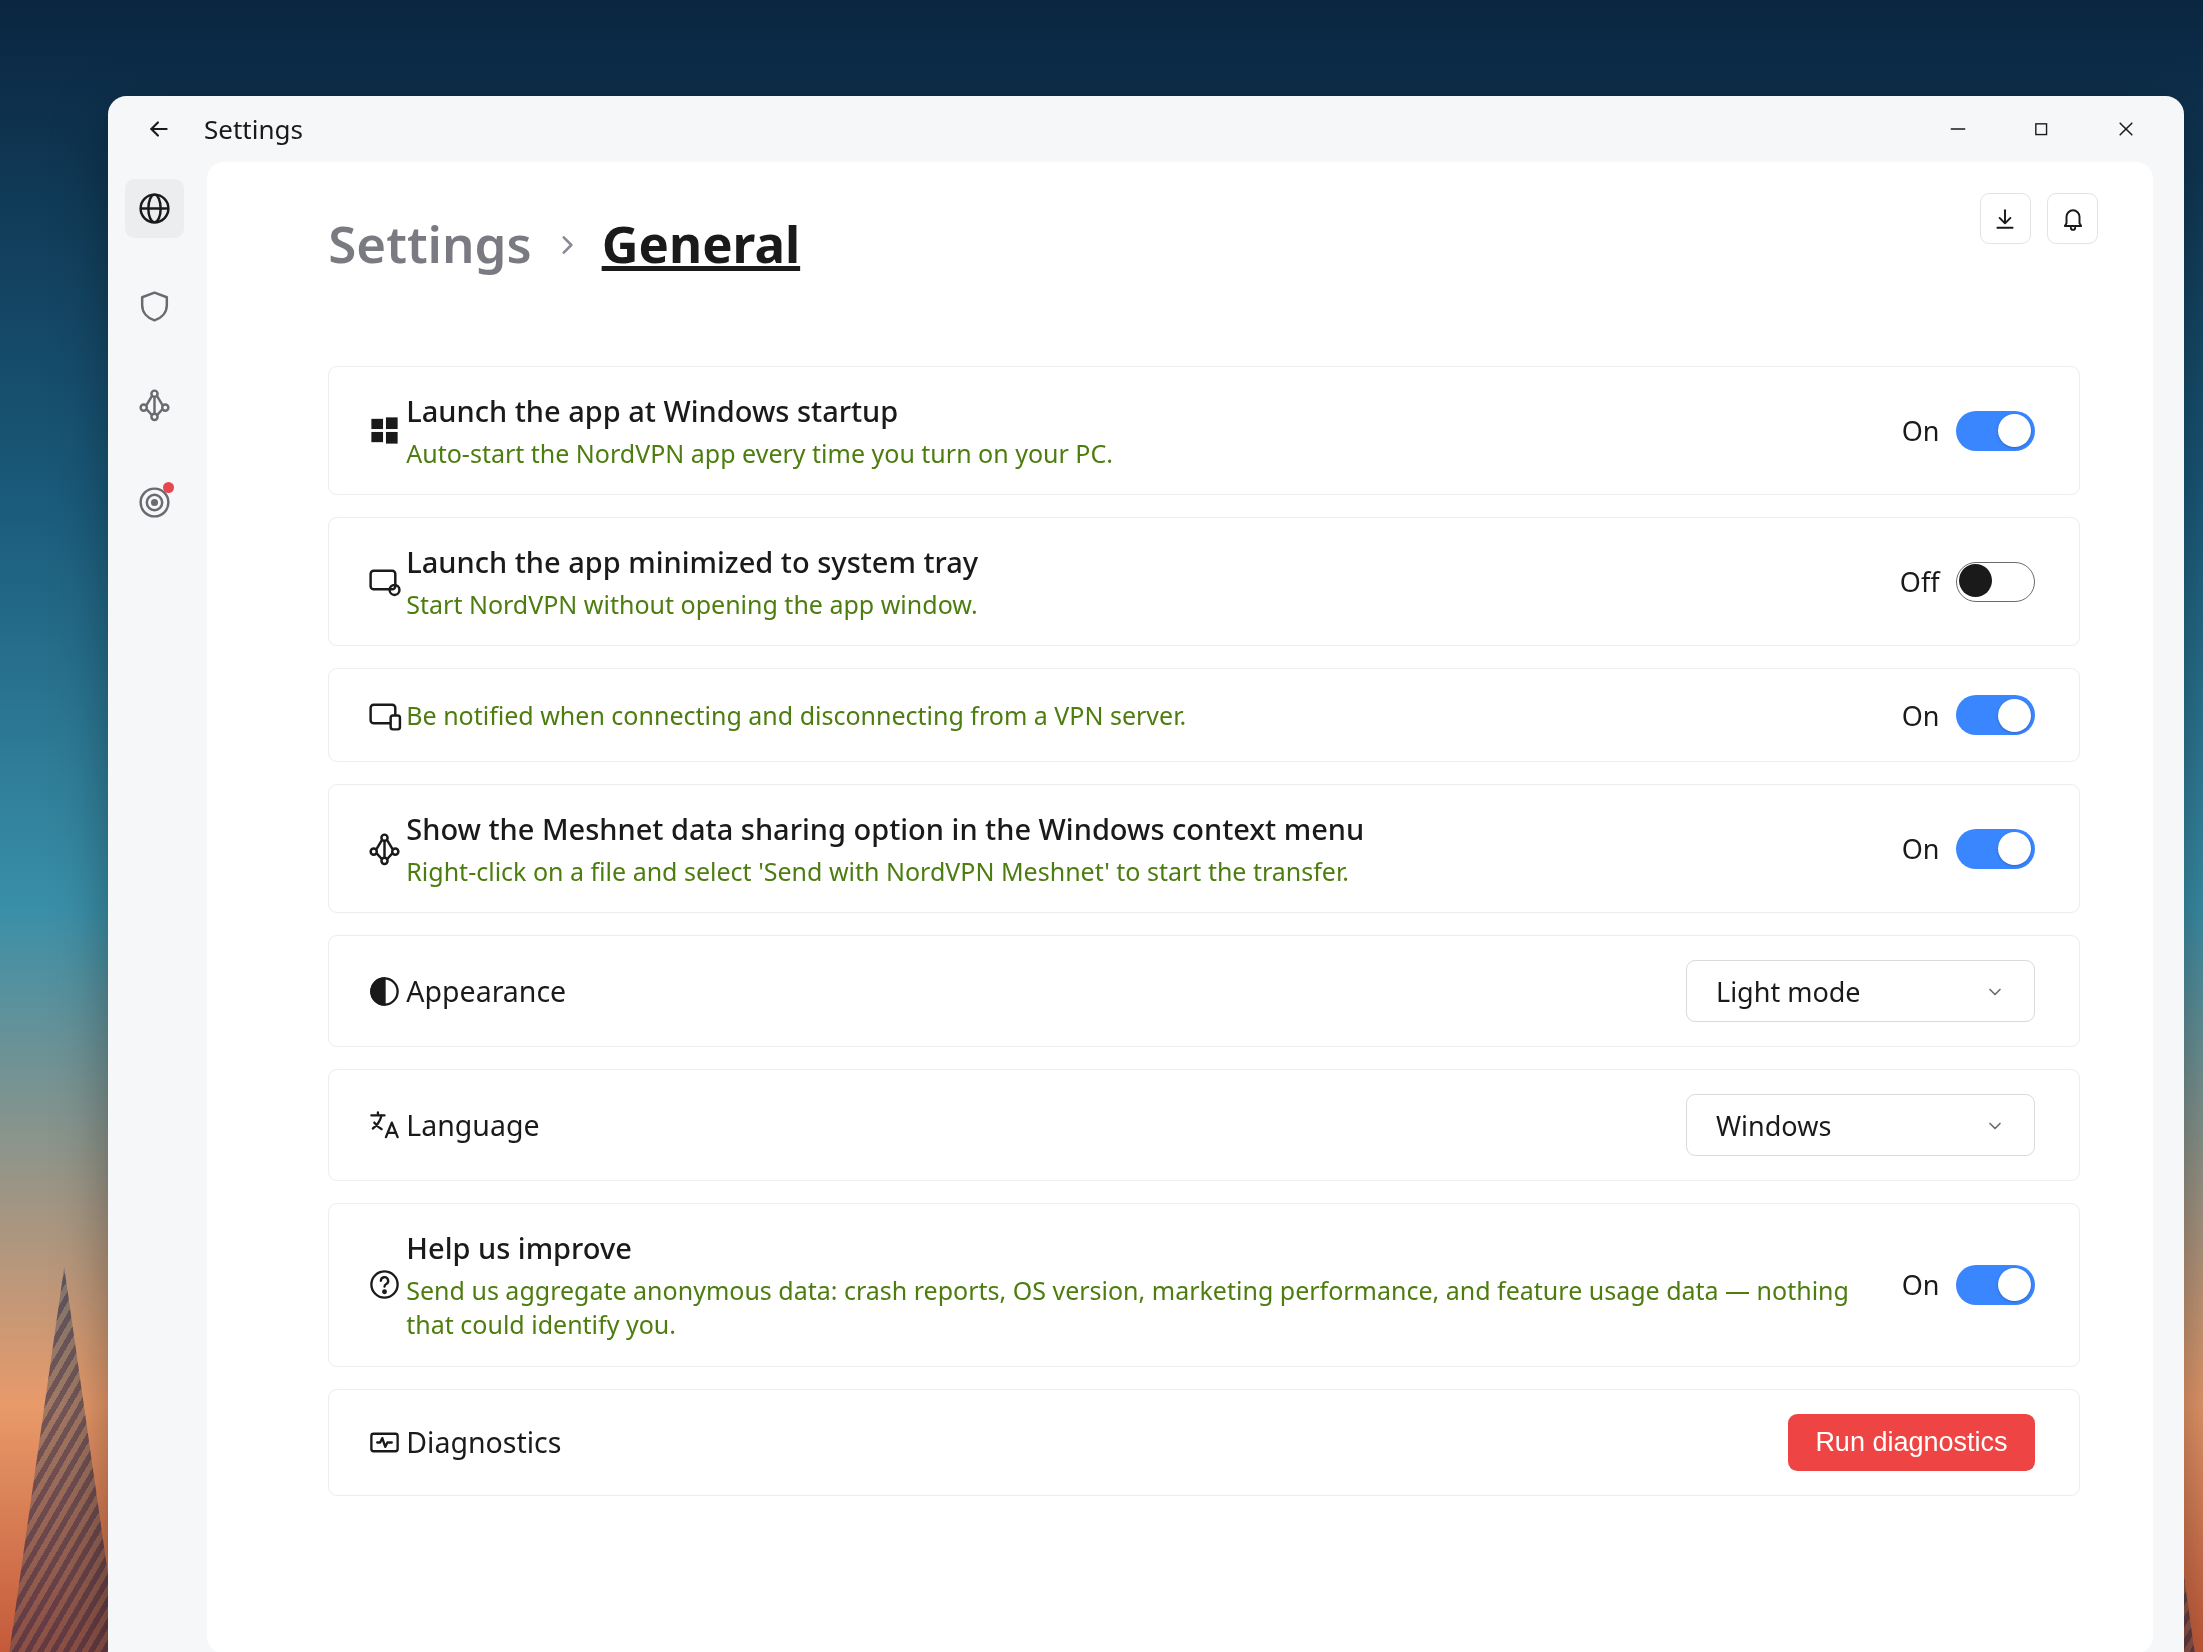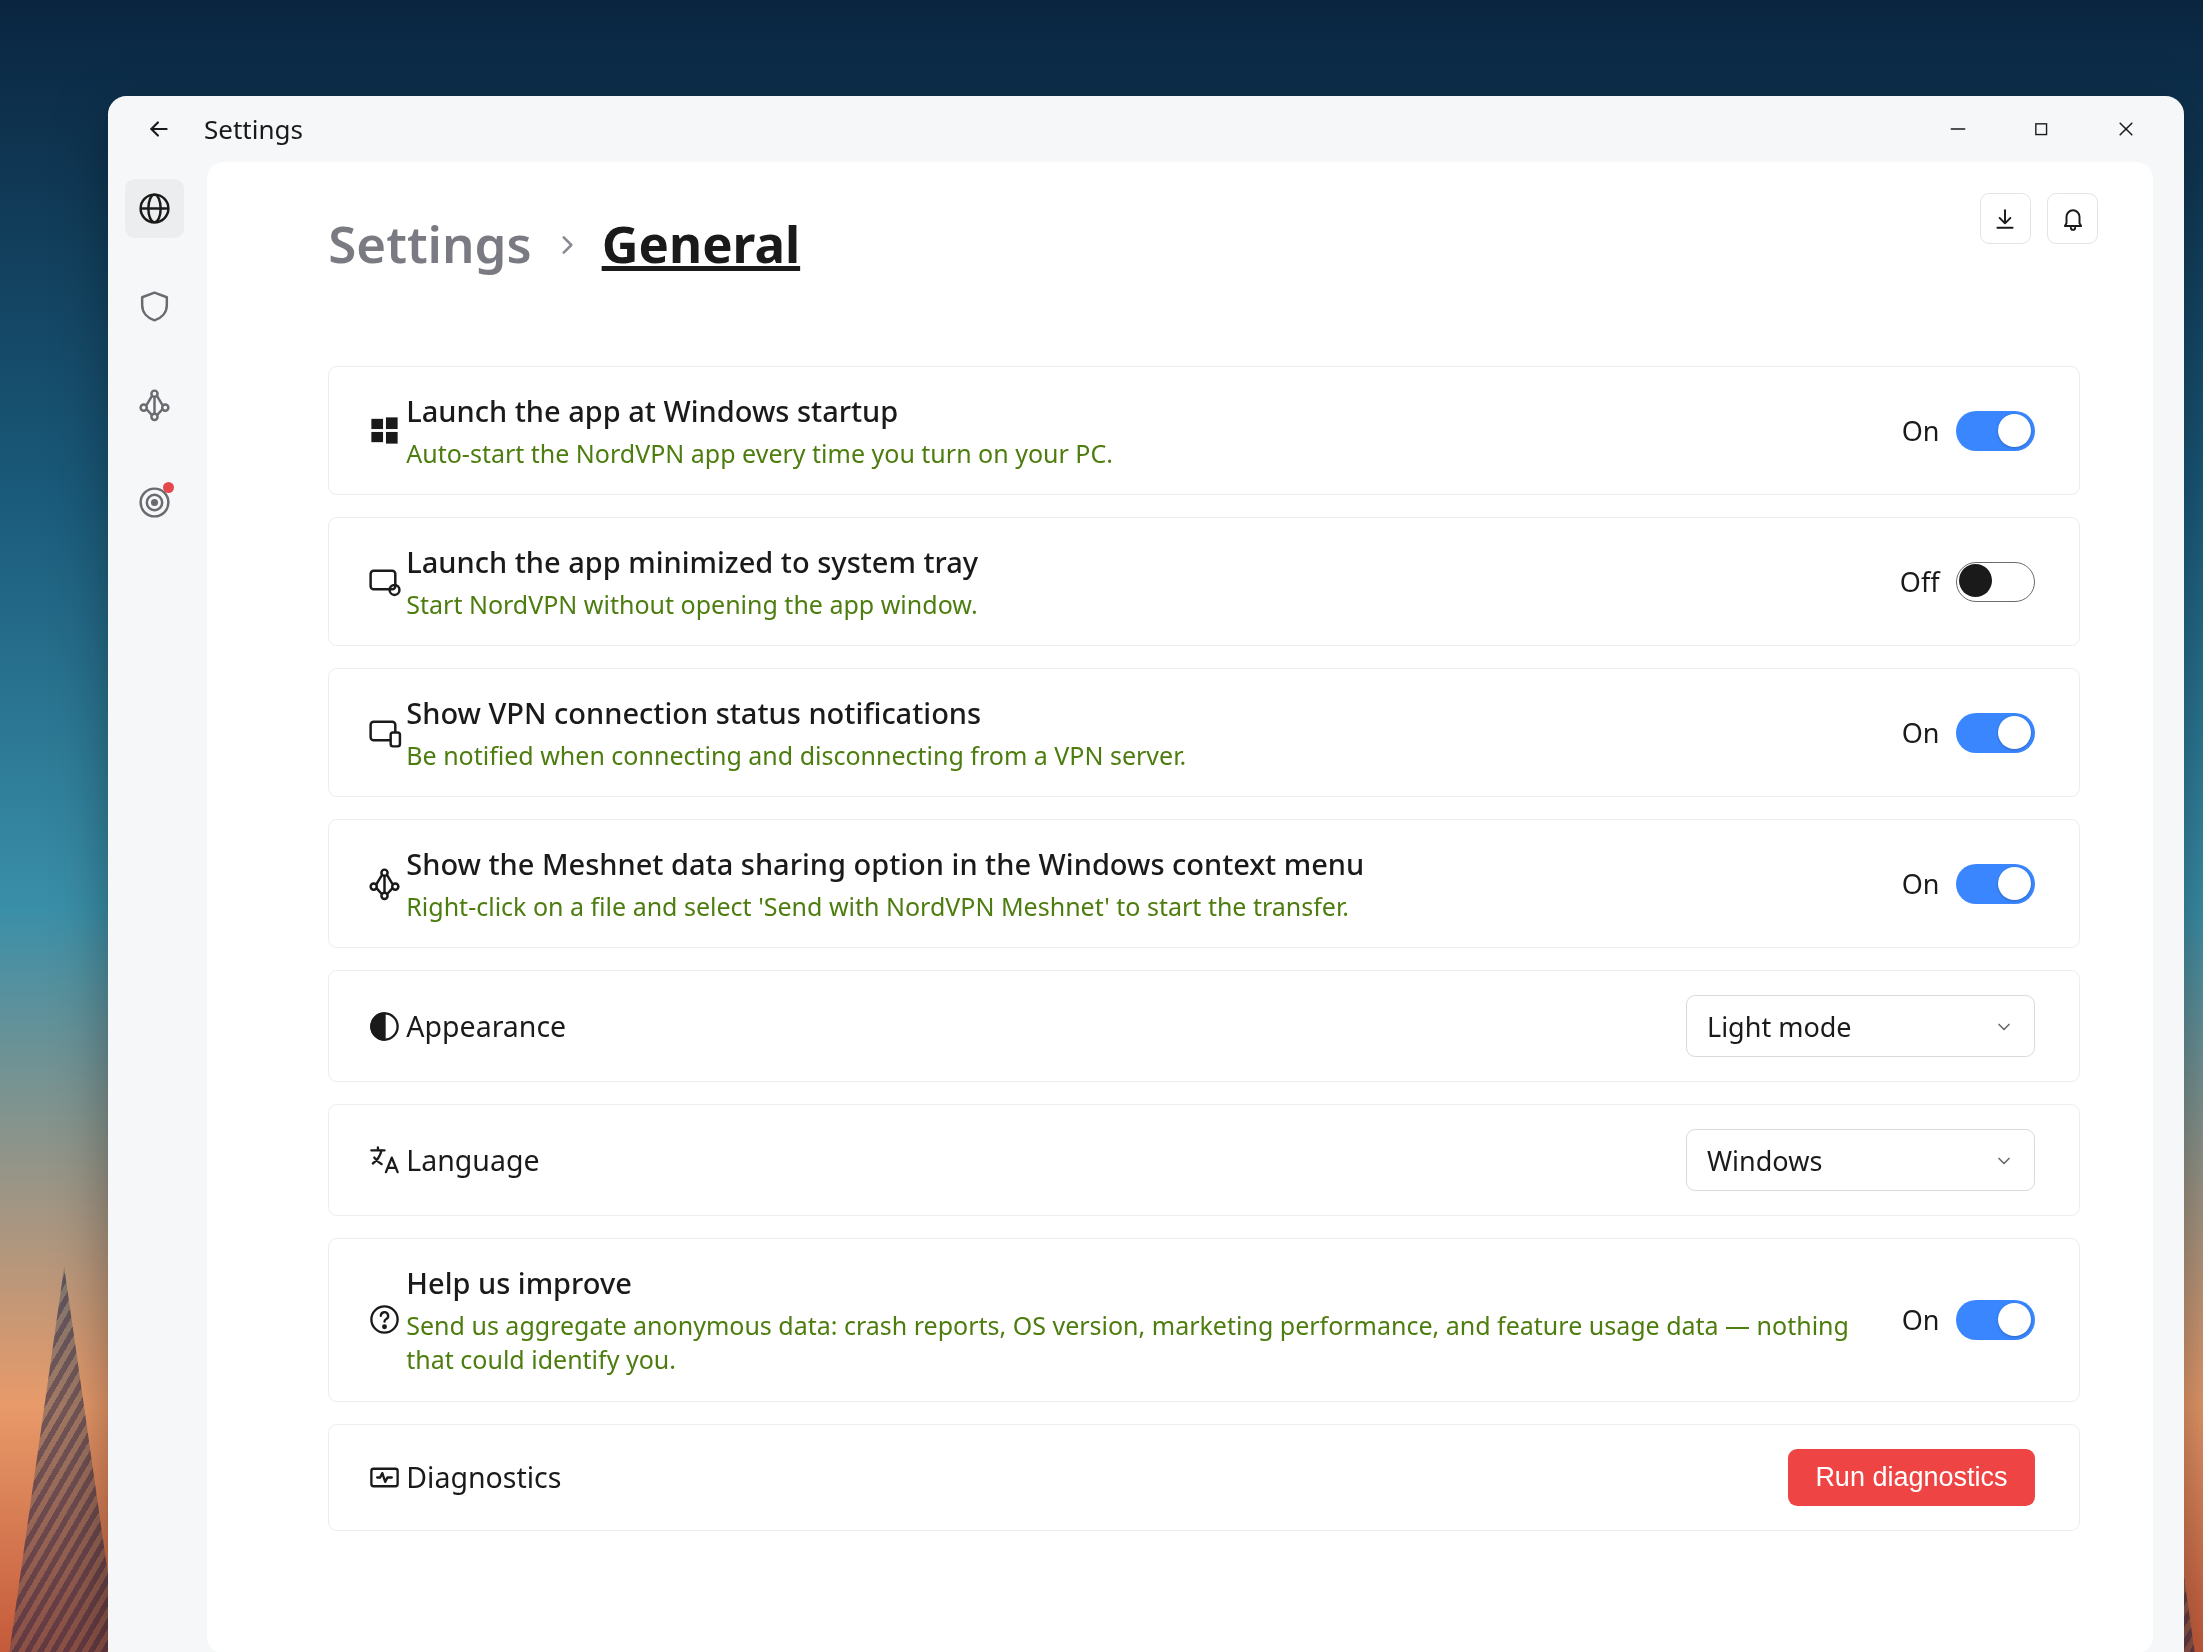--- a/index.html
+++ b/index.html
@@ -106,21 +106,21 @@
   box-shadow: 0 0.9px 2.8px rgba(0,0,0,.25);
 }
 .toggle.on  { background:#3a86ff; }
 .toggle.on  .knob { right:3.7px; }
 .toggle.off { background:#fff; border:1.8px solid #6a6a70; }
 .toggle.off .knob { left:1.8px; top:1.8px; width:33px; height:33px; background:#1a1a1a; border-radius:50%; box-shadow:none; }
 
 .select {
   width: 349px; height: 62px; border:0.9px solid #d9d9de; border-radius: 9.2px;
   display:flex; align-items:center; justify-content:space-between;
-  padding: 0 20px; cursor:pointer; font-size:27px; color:#1a1a1a; background:#fff;
+  padding: 0 29px; cursor:pointer; font-size:27px; color:#1a1a1a; background:#fff;
 }
 .select .chev { color:#6a6a70; }
 
 .btn-primary {
   height: 57px; padding: 0 27.5px; background:#ef4444; color:#fff;
   border:none; border-radius:9.2px; font-size:27px; font-weight:500; cursor:pointer;
 }
 
 .simple-row .text .title { font-size:28.5px; font-weight:400; }
 </style>
@@ -264,21 +264,20 @@
           </div>
 
           <div class="card">
             <div class="icon-slot">
               <svg width="37" height="37" viewBox="0 0 24 24" fill="none" stroke="#1a1a1a" stroke-width="1.6" stroke-linejoin="round">
                   <rect x="3" y="5" width="16" height="12" rx="2"></rect>
                   <rect x="16" y="12" width="6" height="9" rx="1.5" fill="#fff"></rect>
                 </svg>
             </div>
             <div class="text">
-              <div class="title">Show VPN connection status notifications</div>
               <div class="desc">Be notified when connecting and disconnecting from a VPN server.</div>
             </div>
             <div class="control">
               <span class="state-label">On</span>
               <div class="toggle on">
                   <div class="knob"></div>
                 </div>
             </div>
           </div>
 

